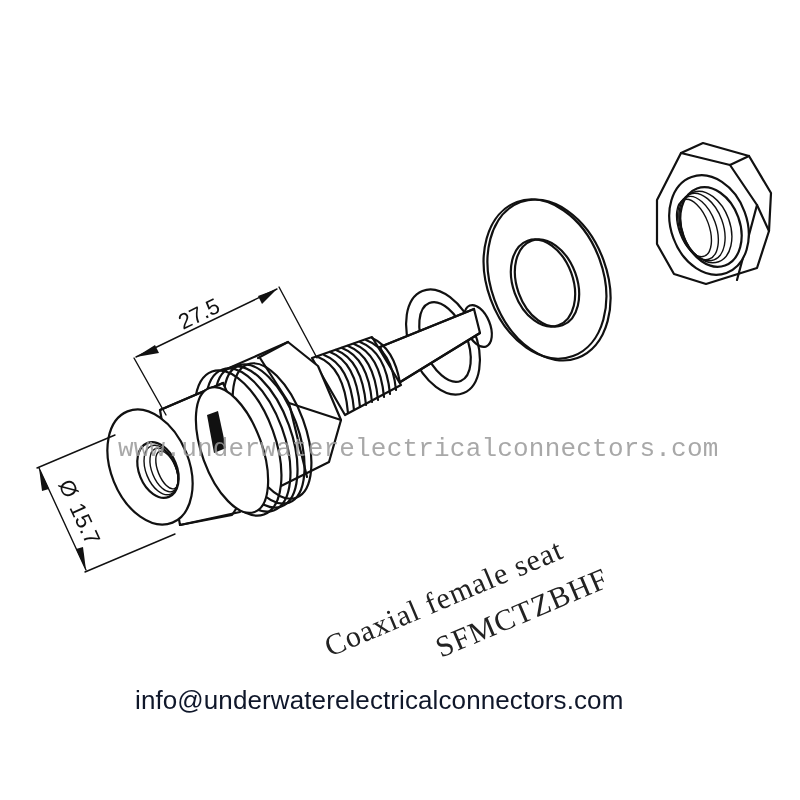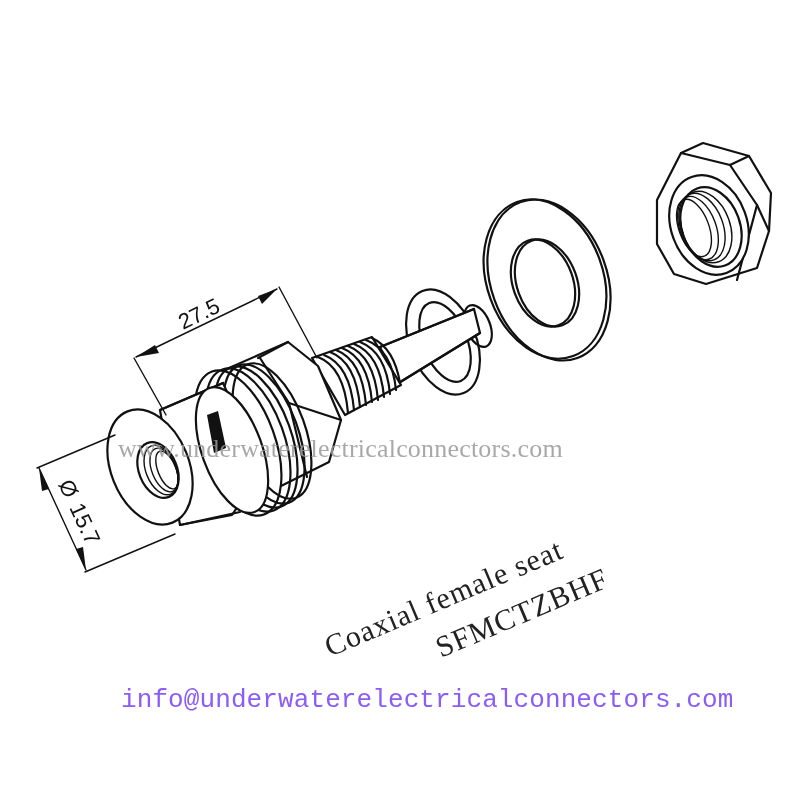--- a/index.html
+++ b/index.html
@@ -5,26 +5,26 @@
     html, body { margin: 0; padding: 0; background: #ffffff; }
     body { width: 800px; height: 800px; position: relative; overflow: hidden; }
     #drawing { position: absolute; left: 0; top: 0; width: 800px; height: 800px; }
     .ln { fill: none; stroke: #111; stroke-width: 2.2; stroke-linecap: round; stroke-linejoin: round; }
     .thin { fill: none; stroke: #111; stroke-width: 1.4; stroke-linecap: round; }
     .wf { fill: #fff; stroke: #111; stroke-width: 2.2; stroke-linejoin: round; }
     .dim-text { font-family: "Liberation Sans", "DejaVu Sans", sans-serif; font-size: 22px; fill: #111; }
     .label-text { font-family: "Liberation Serif", "DejaVu Serif", serif; font-size: 30px; fill: #222; letter-spacing: 1px; }
     .watermark {
       position: absolute; left: 118px; top: 434px; width: 560px;
-      font-family: Liberation Serif, serif; font-size: 26px; color: #9a9a9a;
+      font-family: Liberation Mono, monospace; font-size: 26px; color: #9a9a9a;
       opacity: 0.85; white-space: nowrap; letter-spacing: 0.2px; pointer-events: none;
     }
     .email {
-      position: absolute; left: 121px; top: 685px; width: 560px;
-      font-family: Liberation Mono, monospace; font-size: 26px; color: #8b5cf6;
+      position: absolute; left: 135px; top: 685px; width: 560px;
+      font-family: Liberation Sans, sans-serif; font-size: 26px; color: #0f172a;
       white-space: nowrap; letter-spacing: 0.1px;
     }
   </style>
 </head>
 <body>
 
 <svg id="drawing" viewBox="0 0 800 800" xmlns="http://www.w3.org/2000/svg">
 
   <g>
     <polygon class="wf" points="703,143 749,156 771,193 769,231 757,268 706,284 674,274 657,244 657,200 681,153"></polygon>

